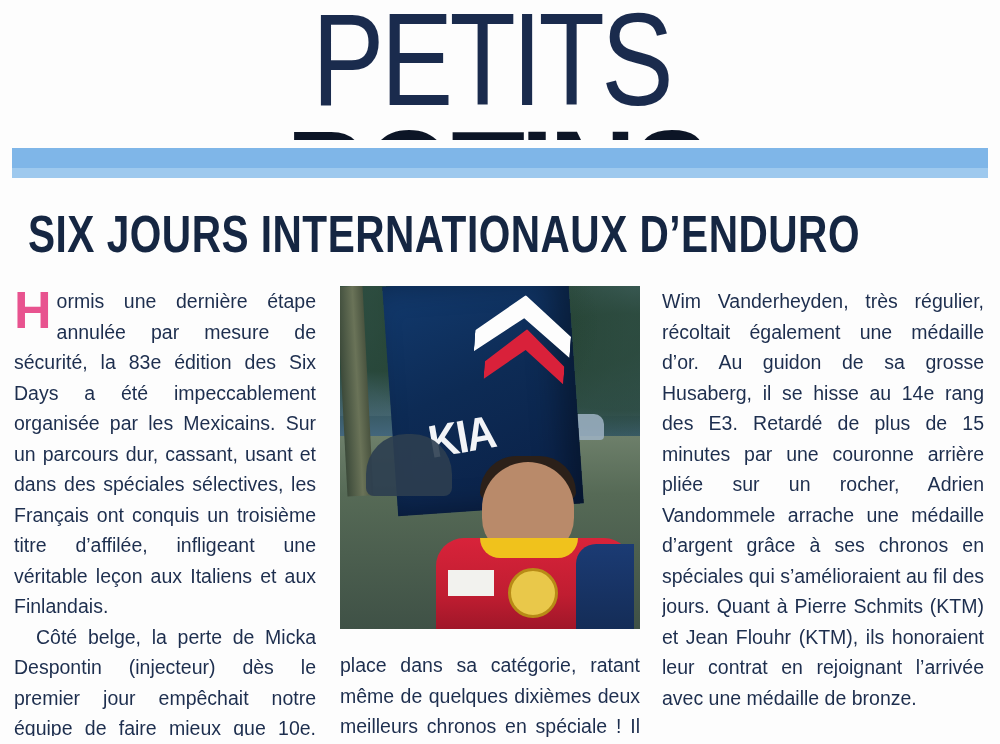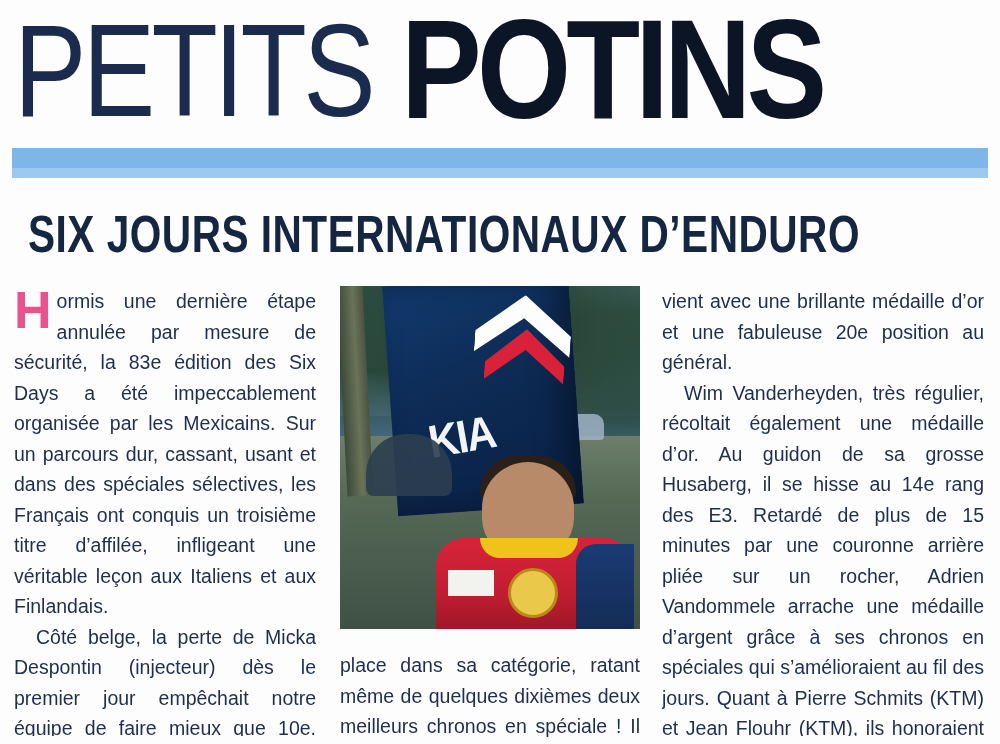--- a/index.html
+++ b/index.html
@@ -22,20 +22,21 @@
     position: absolute;
     left: 0;
     top: 0;
     width: 1000px;
     height: 140px;
     display: flex;
     align-items: center;
     padding-left: 14px;
     box-sizing: border-box;
     overflow: hidden;
+    flex-direction: column;
   }
   .masthead .part1 {
     font-family: "Liberation Sans", sans-serif;
     font-weight: 400;
     font-size: 118px;
     letter-spacing: -4px;
     line-height: 1;
     color: #1a2b4d;
     transform: scaleX(0.92) scaleY(1.12);
     transform-origin: left center;
@@ -263,17 +264,16 @@
   <div class="col col-left">
     <p><span class="dropcap">H</span><span>ormis une dernière étape annulée par mesure de sécurité, la 83e édition des Six Days a été impeccablement organisée par les Mexicains. Sur un parcours dur, cassant, usant et dans des spéciales sélectives, les Français ont conquis un troisième titre d’affilée, infligeant une véritable leçon aux Italiens et aux Finlandais.</span></p>
     <p>Côté belge, la perte de Micka Despontin (injecteur) dès le premier jour empêchait notre équipe de faire mieux que 10e. Par contre, Jean-François Goblet signait une semaine fantastique. L’officiel Yamaha bataillait constamment pour la 7e</p>
   </div>
 
   <div class="col-mid-lower">
     <p>place dans sa catégorie, ratant même de quelques dixièmes deux meilleurs chronos en spéciale ! Il re-</p>
   </div>
 
   <div class="col col-right">
-    <p>vient avec une brillante médaille d’or et une fabuleuse 20e position au général.</p>
     <p>Wim Vanderheyden, très régulier, récoltait également une médaille d’or. Au guidon de sa grosse Husaberg, il se hisse au 14e rang des E3. Retardé de plus de 15 minutes par une couronne arrière pliée sur un rocher, Adrien Vandommele arrache une médaille d’argent grâce à ses chronos en spéciales qui s’amélioraient au fil des jours. Quant à Pierre Schmits (KTM) et Jean Flouhr (KTM), ils honoraient leur contrat en rejoignant l’arrivée avec une médaille de bronze.</p>
   </div>
 
 </div>
 
 </body></html>

